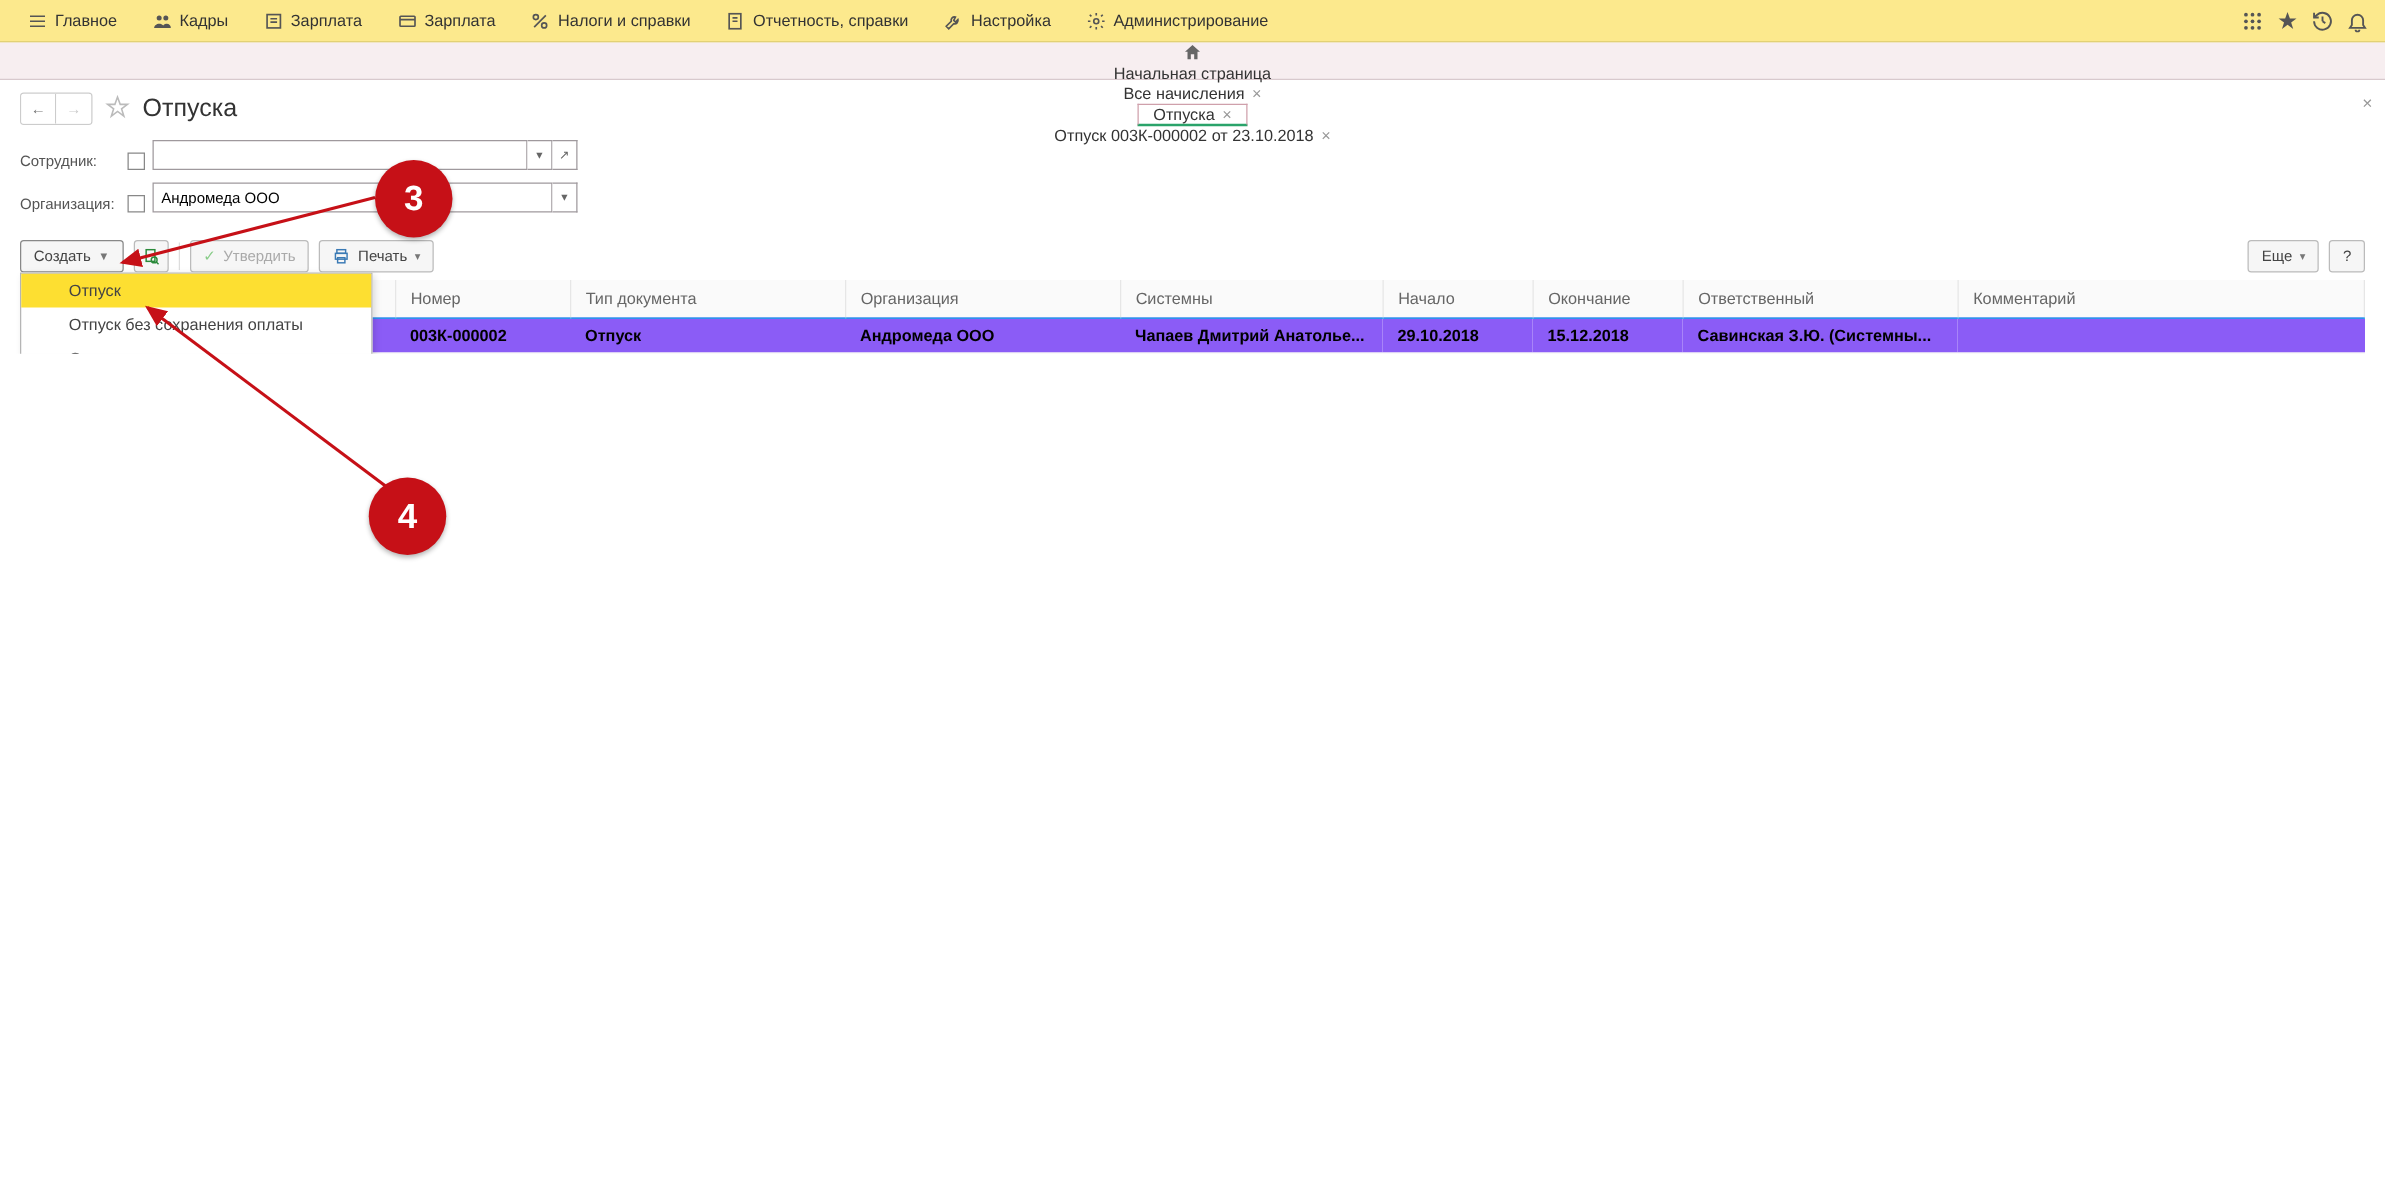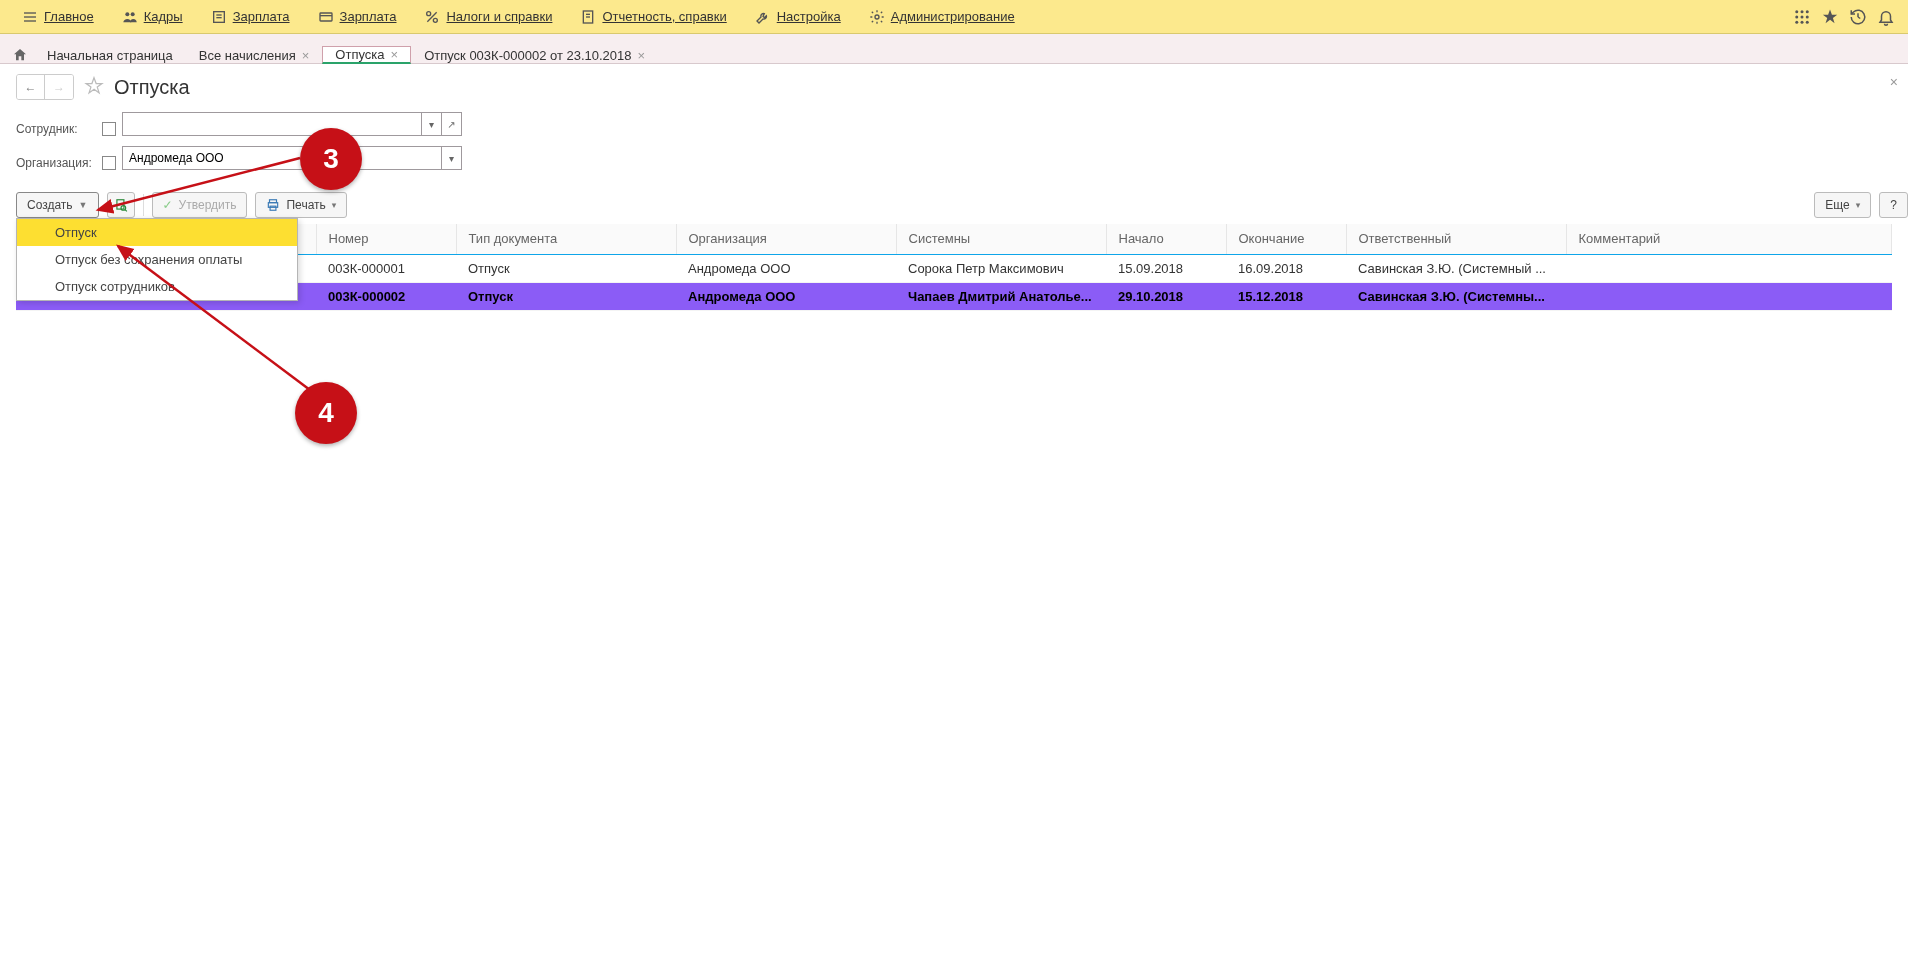--- a/index.html
+++ b/index.html
@@ -1,26 +1,26 @@
 <!DOCTYPE html>
 <html><head>
 <meta charset="utf-8">
 <style>
 * { box-sizing: border-box; margin: 0; padding: 0; }
 body { font-family: Arial, sans-serif; font-size: 12px; background: #fff; color: #333; width: 1908px; }
 
 
 .topbar { background: #fce98d; height: 34px; display: flex; align-items: center; padding: 0 8px; border-bottom: 1px solid #d9c96e; }
-.topbar-item { display: flex; align-items: center; gap: 6px; padding: 0 14px; height: 100%; color: #333; cursor: pointer; font-size: 13px; text-decoration: underline; }
+.topbar-item { display: flex; align-items: center; gap: 6px; padding: 0 14px; height: 100%; color: #333; cursor: pointer; font-size: 13px; }
 .topbar-spacer { flex: 1; }
 .topbar-right-icon { width: 28px; height: 28px; display: flex; align-items: center; justify-content: center; cursor: pointer; color: #555; }
 .topbar-right-icon svg { width: 18px; height: 18px; }
 
 
-.tabsrow { background: #f7eef0; height: 30px; display: flex; align-items: flex-end; border-bottom: 1px solid #d8c9cd; padding: 0 6px; }
+.tabsrow { background: #f7eef0; height: 30px; display: flex; align-items: center; border-bottom: 1px solid #d8c9cd; padding: 0 6px; flex-direction: column; }
 .tabsrow .home-tab { display: flex; align-items: center; padding: 0 6px; color: #555; cursor: pointer; }
 .tab { display: flex; align-items: center; gap: 6px; padding: 0 12px; border: 1px solid transparent; border-bottom: none; cursor: pointer; font-size: 13px; }
 .tab.active { background: #fff; border-color: #cfa0ab; border-bottom: 2px solid #2aa36a; position: relative; top: 1px; }
 .tab-close { color: #999; font-size: 13px; }
 
 
 .page-head { padding: 10px 16px 8px 16px; display: flex; align-items: center; gap: 10px; position: relative; }
 .navbtns { display: flex; gap: 0; border: 1px solid #ccc; border-radius: 3px; overflow: hidden; }
 .navbtn { width: 28px; height: 24px; display: flex; align-items: center; justify-content: center; background: #fff; border-right: 1px solid #ccc; cursor: pointer; color: #777; }
 .navbtn:last-child { border-right: none; }
@@ -31,21 +31,21 @@
 
 .filters { padding: 4px 16px 8px 16px; }
 .filter-row { display: flex; align-items: flex-end; gap: 6px; margin-bottom: 10px; }
 .filter-label { width: 80px; color: #555; }
 .checkbox { width: 14px; height: 14px; border: 1px solid #888; background: #fff; }
 .combo { display: flex; align-items: center; }
 .combo-input { height: 24px; border: 1px solid #9f999d; background: #fff; padding: 0 6px; font-size: 12px; }
 .combo-btn { width: 20px; height: 24px; border: 1px solid #9f999d; border-left: none; background: #fff; display: flex; align-items: center; justify-content: center; color: #666; cursor: pointer; font-size: 10px; }
 
 
-.toolbar { padding: 4px 0 6px 16px; display: flex; align-items: center; gap: 8px; position: relative; }
+.toolbar { padding: 4px 16px 6px 16px; display: flex; align-items: center; gap: 8px; position: relative; }
 .btn { height: 26px; border: 1px solid #bbb; background: #f6f6f6; padding: 0 10px; display: flex; align-items: center; gap: 6px; cursor: pointer; border-radius: 3px; font-size: 12px; color: #444; }
 .btn.primary { border-color: #888; }
 .btn.icon-only { padding: 0 6px; }
 .btn.disabled { color: #aaa; }
 .toolbar-spacer { flex: 1; }
 
 
 .dropdown { position: absolute; top: 30px; left: 16px; width: 282px; background: #fff; border: 1px solid #b5b5b5; box-shadow: 2px 2px 6px rgba(0,0,0,0.15); z-index: 5; }
 .dropdown-item { padding: 6px 12px 6px 38px; cursor: pointer; color: #444; font-size: 13px; }
 .dropdown-item.hl { background: #fddf31; }
@@ -283,31 +283,20 @@
         <th>Тип документа</th>
         <th>Организация</th>
         <th>Системны</th>
         <th>Начало</th>
         <th>Окончание</th>
         <th>Ответственный</th>
         <th>Комментарий</th>
       </tr>
     </thead>
     <tbody>
-      <tr>
-        <td></td>
-        <td>003К-000001</td>
-        <td>Отпуск</td>
-        <td>Андромеда ООО</td>
-        <td>Сорока Петр Максимович</td>
-        <td>15.09.2018</td>
-        <td>16.09.2018</td>
-        <td>Савинская З.Ю. (Системный ...</td>
-        <td></td>
-      </tr>
       <tr class="row-sel">
         <td></td>
         <td>003К-000002</td>
         <td>Отпуск</td>
         <td>Андромеда ООО</td>
         <td>Чапаев Дмитрий Анатолье...</td>
         <td>29.10.2018</td>
         <td>15.12.2018</td>
         <td>Савинская З.Ю. (Системны...</td>
         <td></td>

